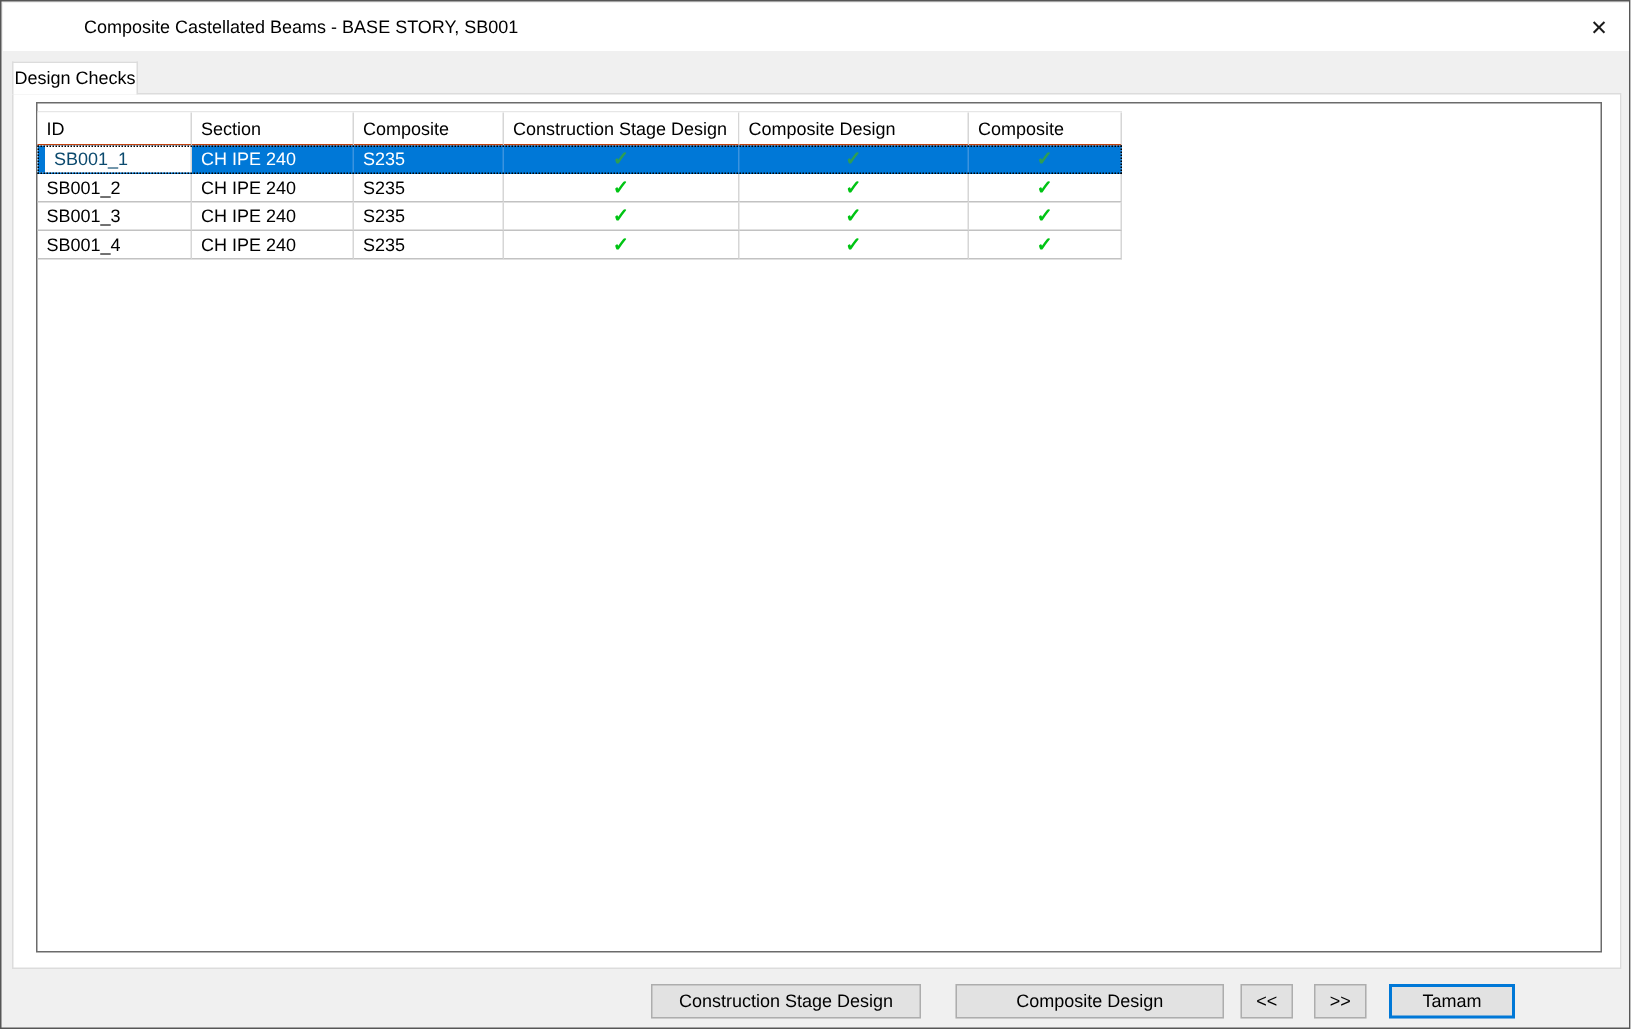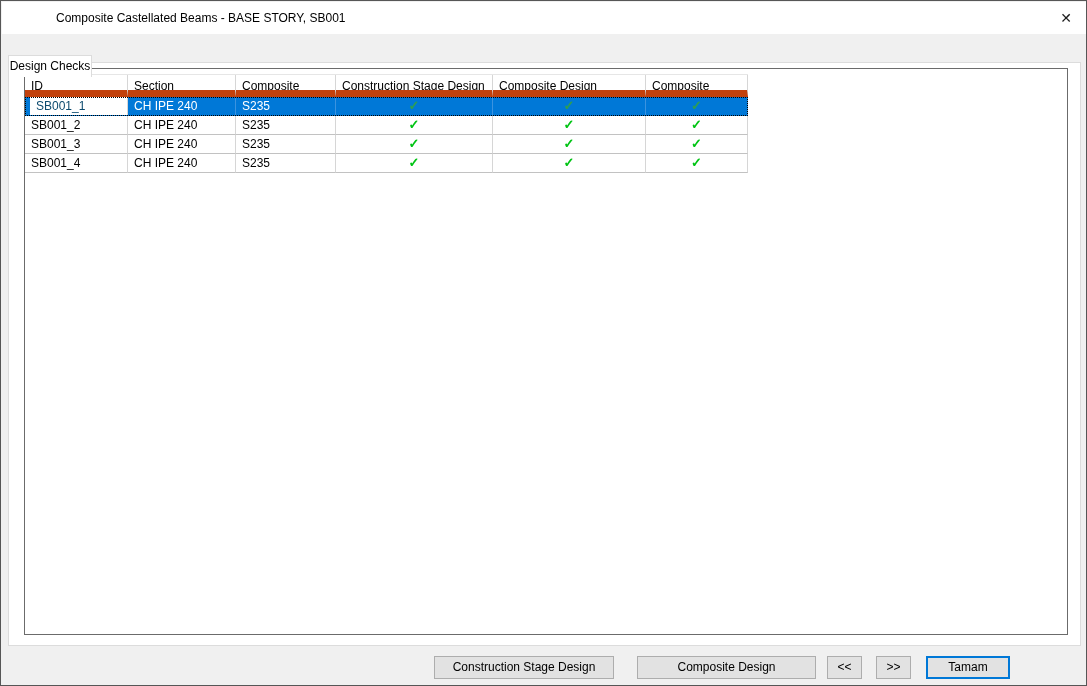--- a/index.html
+++ b/index.html
@@ -12,36 +12,36 @@
   }
   
   .titlebar { position:absolute; left:1px; top:1px; width:1085px; height:32px; background:#FFFFFF; }
   .title { position:absolute; left:10px; top:9px; font-size:12px; color:#000; white-space:nowrap;margin-left:44px; }
   .close-btn { position:absolute; right:8px; top:3px; width:26px; height:26px; text-align:center; line-height:26px; cursor:default; }
   .close-btn span { font-size:14px; color:#1b1b1b; }
   
   .tab {
     position:absolute; left:7px; top:40px; width:84px; height:22px;
     background:#FFFFFF; border:1px solid #DCDCDC; border-bottom:none;
-    text-align:center; line-height:21px; z-index:3;margin-top:14px;
+    text-align:center; line-height:21px; z-index:3;
   }
   
   .tabpage {
     position:absolute; left:7px; top:61px; width:1073px; height:584px;
     background:#FFFFFF; border:1px solid #DCDCDC; z-index:1;
   }
   
   .gridpanel {
     position:absolute; left:15px; top:5px; width:1044px; height:567px;
     background:#FFFFFF; border:1px solid #6B6B6B;
   }
   .datatable { position:absolute; left:0; top:5px; width:723px; }
   .hrow { display:flex; height:23px; border-top:1px solid #E6E6E6; }
   .hcell {
-    border-right:1px solid #D6D6D6; border-bottom:7px solid #c2410c;
+    border-right:1px solid #D6D6D6; border-bottom:1px solid #c2410c;
     padding:4px 0 0 6px; background:#FFFFFF; white-space:nowrap; overflow:hidden;
   }
   .drow { display:flex; height:19px; position:relative; }
   .dcell {
     border-right:1px solid #D6D6D6; border-bottom:1px solid #C2C2C2;
     padding:0 0 0 6px; line-height:18px; white-space:nowrap; overflow:hidden;
   }
   .c0{width:103px} .c1{width:108px} .c2{width:100px} .c3{width:157px} .c4{width:153px} .c5{width:102px}
   .checkcell { text-align:center; padding:0; font-weight:bold; font-size:13px; }
   .checkcell span { color:#00C414; }

